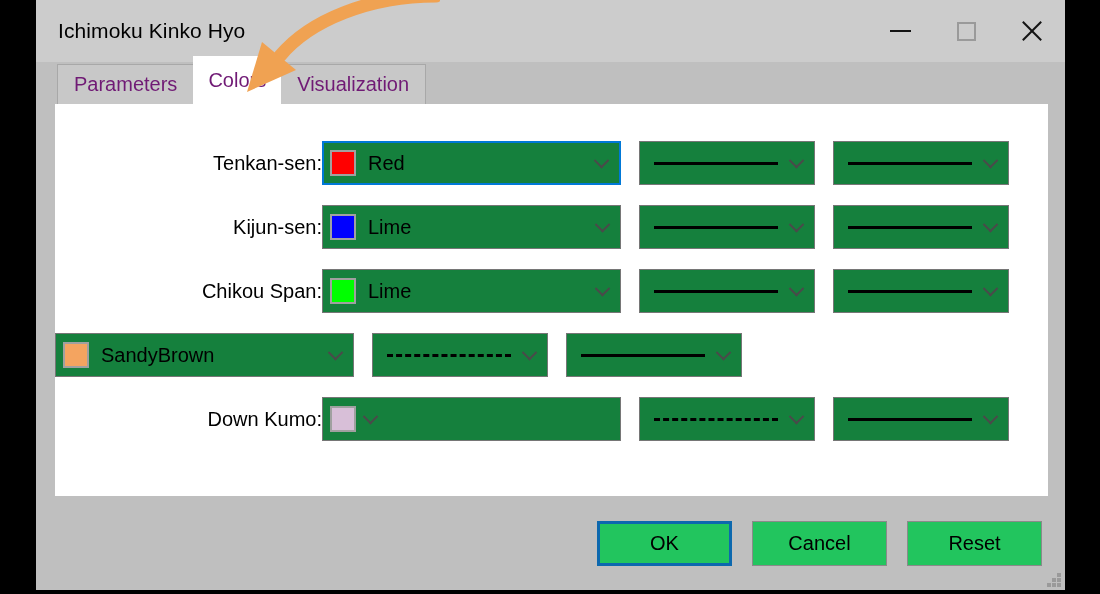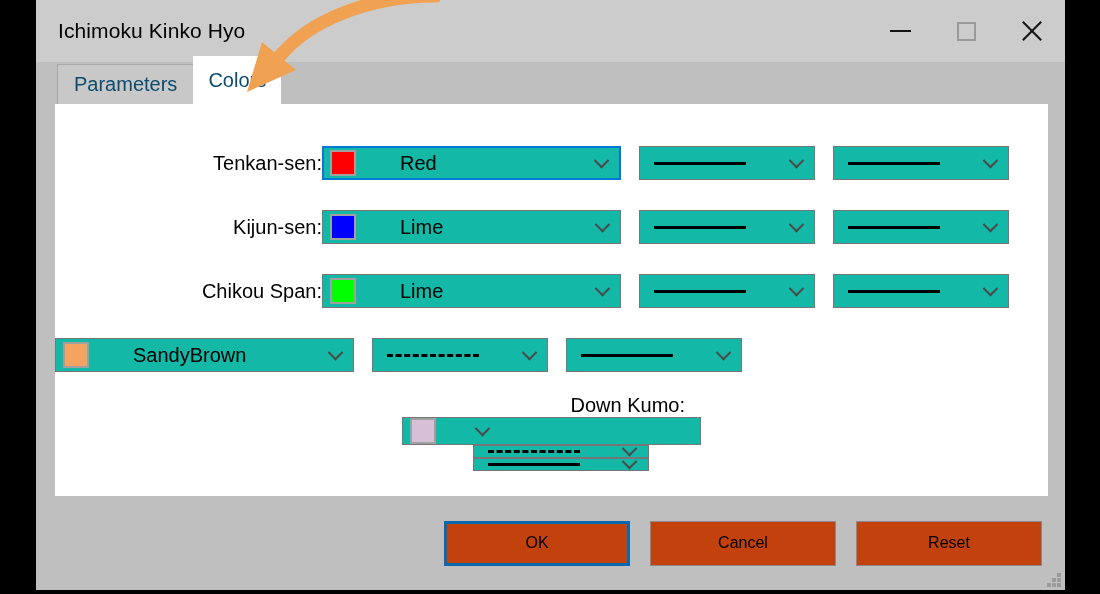--- a/index.html
+++ b/index.html
@@ -88,21 +88,21 @@
     align-items: flex-end;
     z-index: 3;
   }
   .tab {
     height: 40px;
     padding: 0 16px;
     display: flex;
     align-items: center;
     justify-content: flex-start;
     font-size: 20px;
-    color: #0c4a6e;
+    color: #701a75;
     background: #c8c8c8;
     border: 1px solid #a8a8a8;
     border-bottom: none;
     margin-right: -1px;
     white-space: nowrap;
     cursor: default;
     position: relative;
   }
   .tab.active {
     background: #ffffff;
@@ -124,40 +124,39 @@
     padding-top: 34px;
   }
 
   
   .row {
     display: flex;
     align-items: center;
     height: 50px;
     margin-bottom: 14px;
   }
-  .row:last-child { margin-bottom: 0; flex-direction: column; }
+  .row:last-child { margin-bottom: 0; }
 
   .row-label {
     width: 267px;
     text-align: right;
     font-size: 20px;
     color: #000000;
     white-space: nowrap;
   }
 
   
   .combo {
-    height: 34px;
-    background: #14b8a6;
+    height: 44px;
+    background: #15803d;
     border: 1px solid #767676;
     display: flex;
     align-items: center;
     cursor: default;
     position: relative;
-    gap: 32px;
   }
   .combo.focused {
     border: 2px solid #0078d7;
   }
 
   .combo-color { width: 299px; }
   .combo-style { width: 176px; margin-left: 18px; }
 
   .swatch {
     width: 26px; height: 26px;
@@ -214,25 +213,25 @@
   .buttonbar {
     flex: 1;
     display: flex;
     align-items: center;
     justify-content: flex-end;
     padding-right: 23px;
     gap: 20px;
     position: relative;
   }
   .dlgbtn {
-    width: 186px;
+    width: 135px;
     height: 45px;
-    background: #c2410c;
+    background: #22c55e;
     border: 1px solid #8a8a8a;
-    font-size: 16px;
+    font-size: 20px;
     color: #000000;
     font-family: "Liberation Sans", sans-serif;
     display: flex;
     align-items: center;
     justify-content: center;
     cursor: default;
   }
   .dlgbtn.default {
     border: 3px solid #0c68ae;
   }
@@ -281,20 +280,23 @@
         <span class="glyph-close"></span>
       </div>
     </div>
 
     <div class="tabstrip">
       <div class="tab">
         <span>Parameters</span>
       </div>
       <div class="tab active">
         <span>Colors</span>
+      </div>
+      <div class="tab">
+        <span>Visualization</span>
       </div>
     </div>
 
     <div class="tabpage">
 
       <div class="row">
         <div class="row-label">Tenkan-sen:</div>
         <div class="combo combo-color focused">
           <span class="swatch" style="background:#FF0000"></span>
           <span class="combo-text">Red</span>

